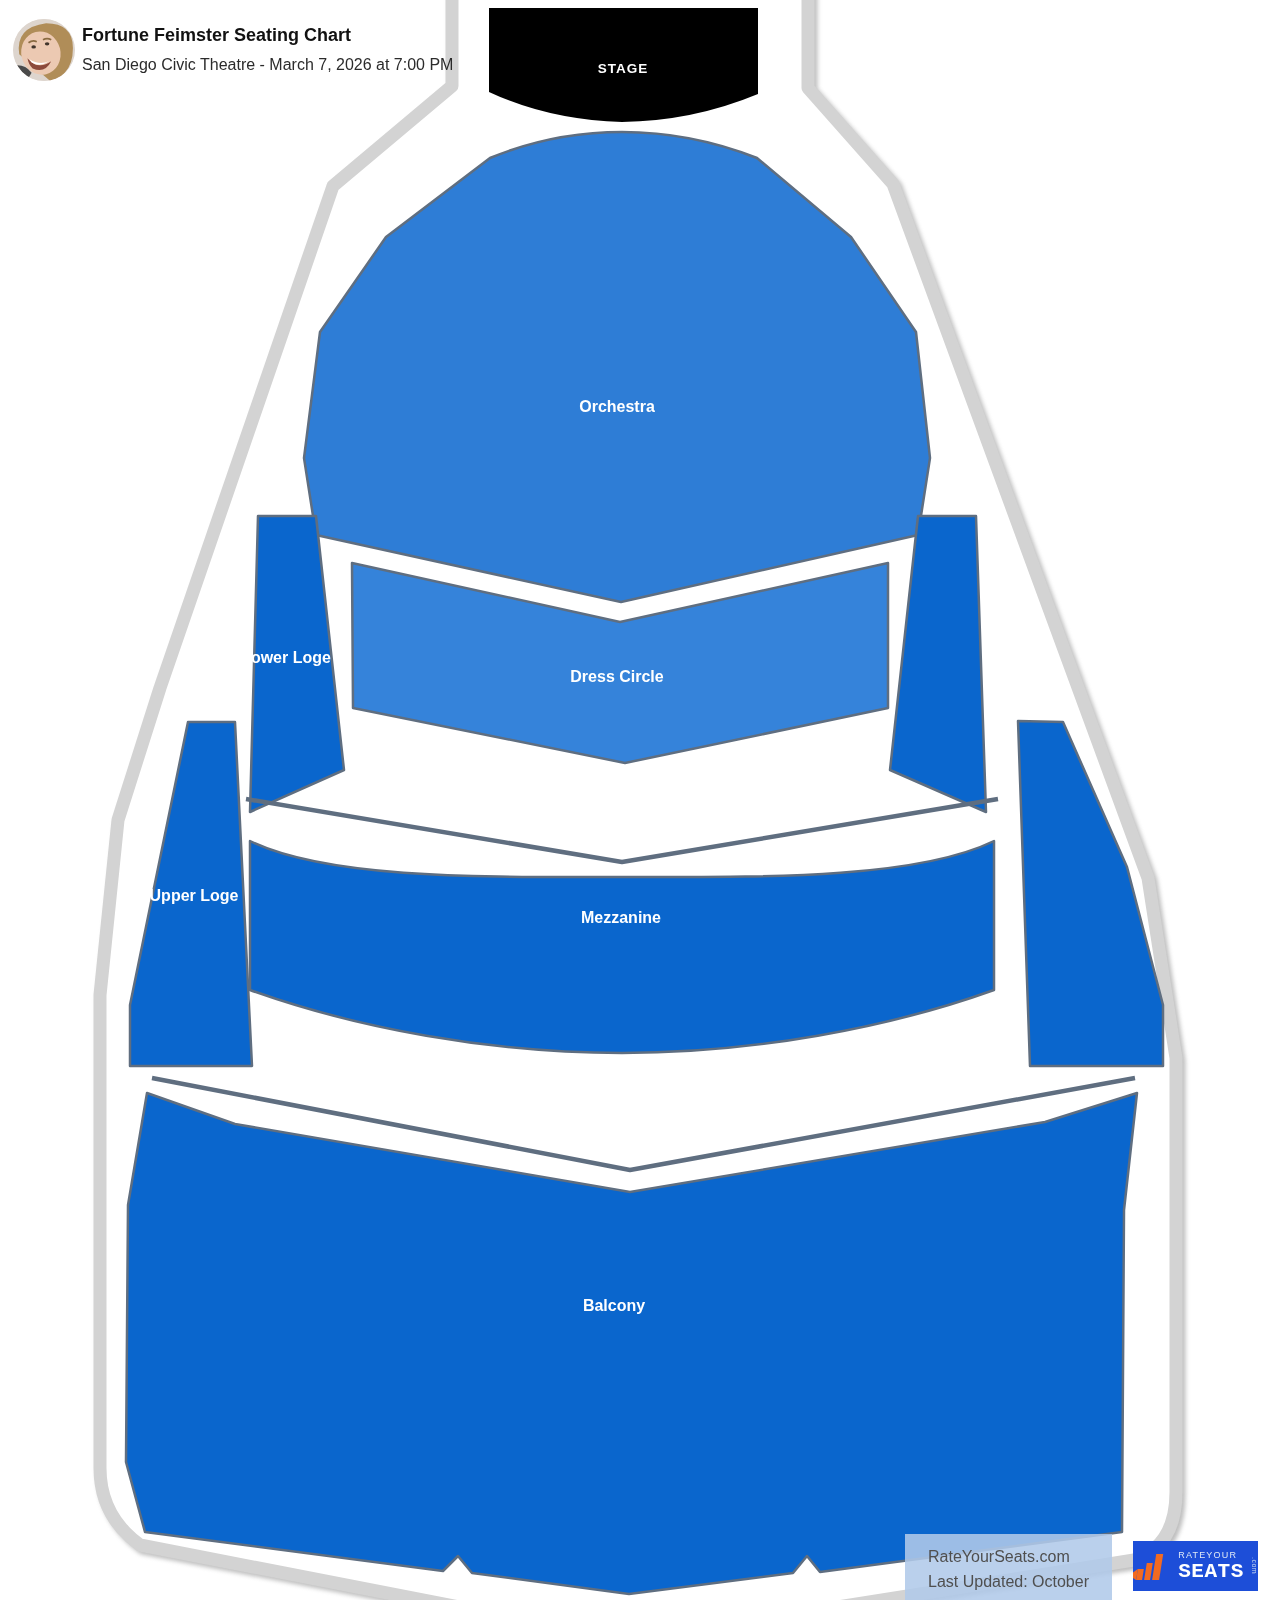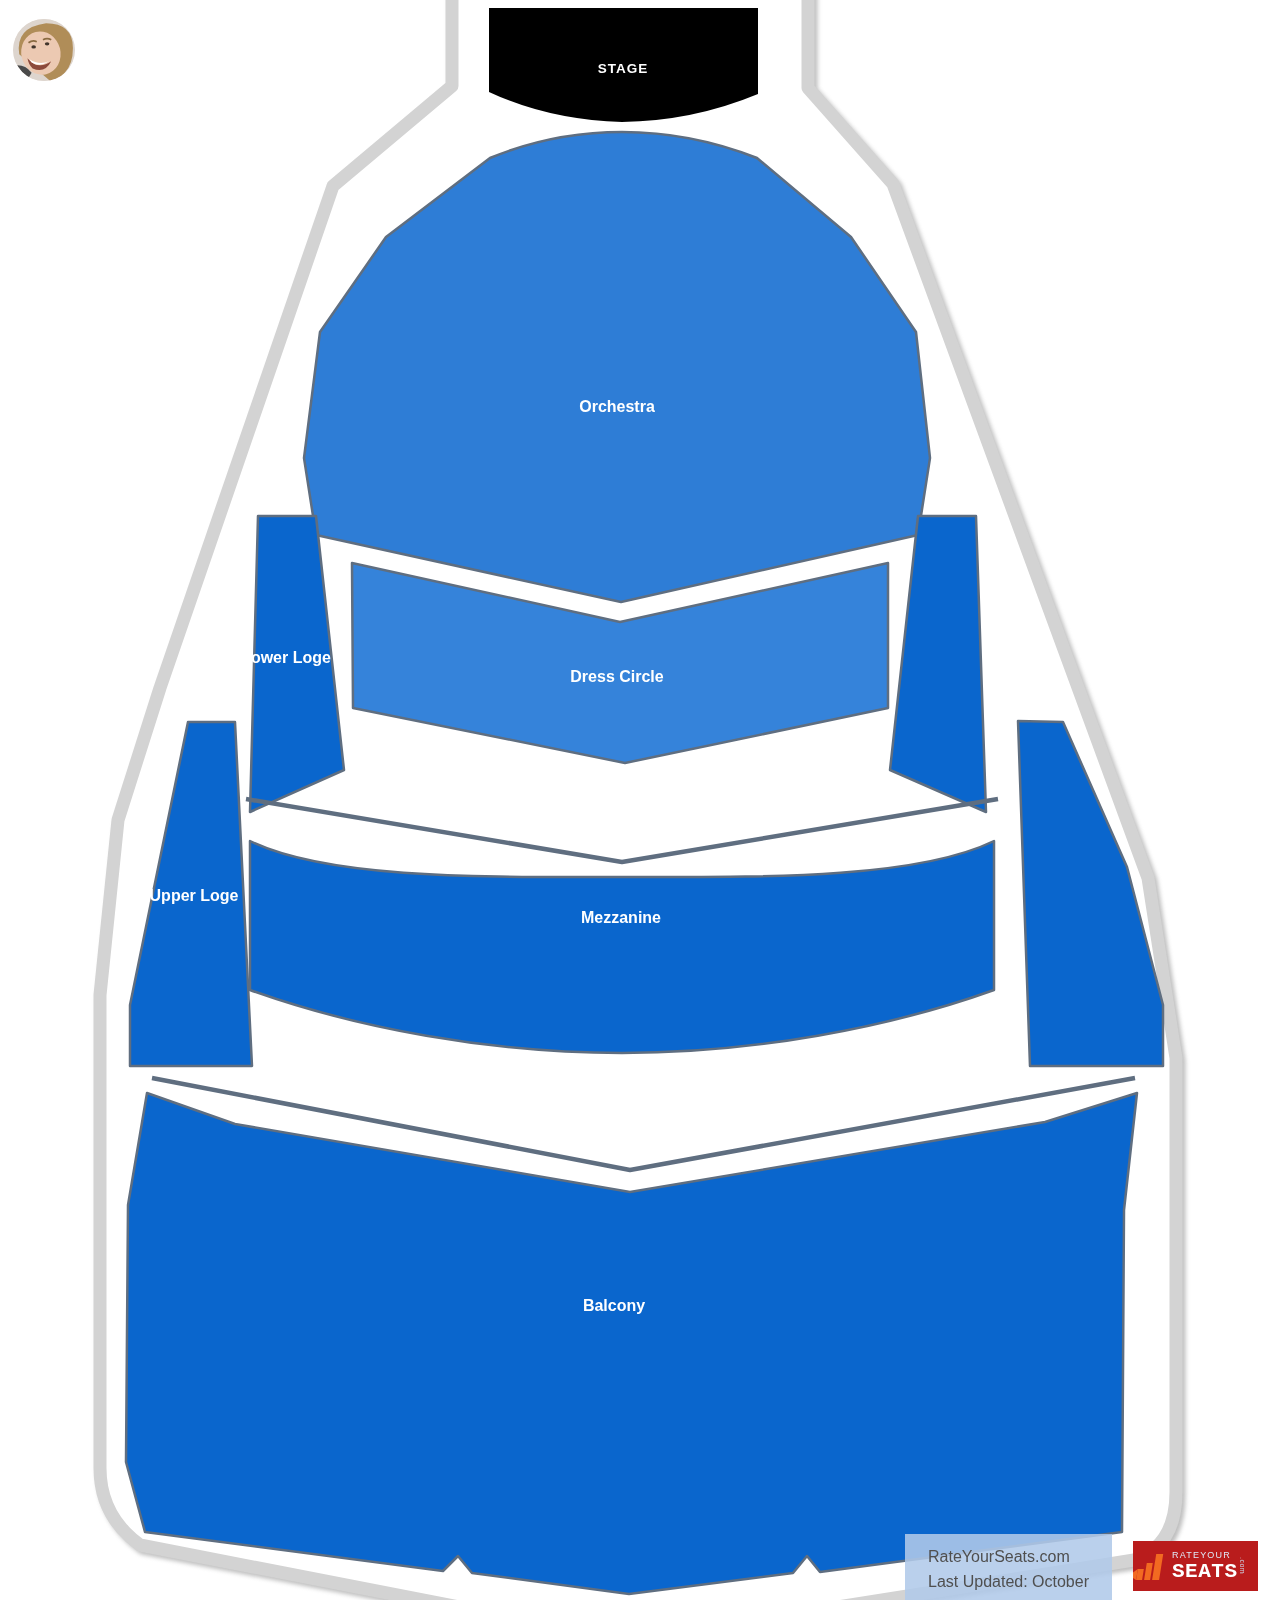--- a/index.html
+++ b/index.html
@@ -23,21 +23,21 @@
           overflow:hidden;background:#e7e0da;}
   .titles{position:absolute;left:82px;top:24px;}
   .title{font-size:18px;font-weight:bold;color:#121212;line-height:22px;}
   .subtitle{font-size:16px;color:#2b2b2b;line-height:20px;margin-top:9px;}
 
   
   .watermark{position:absolute;left:905px;top:1534px;width:207px;height:84px;z-index:6;
              background:rgba(176,201,233,.88);color:#4f4f4f;font-size:16px;
              padding:10px 0 0 23px;box-sizing:border-box;line-height:25px;}
   .logo{position:absolute;left:1133px;top:1541px;width:125px;height:50px;z-index:7;
-        background:#b91c1c;display:flex;align-items:center;justify-content:flex-start;cursor:pointer;}
+        background:#1d4ed8;display:flex;align-items:center;justify-content:space-between;cursor:pointer;}
   .logo-icon{margin-right:5px;flex:0 0 auto;}
   .logo-text{display:flex;flex-direction:column;line-height:1;}
   .logo-top{color:#dfe9f6;font-size:9px;letter-spacing:1.2px;font-weight:400;}
   .logo-bottom{color:#ffffff;font-size:21px;font-weight:bold;letter-spacing:.5px;margin-top:1px;font-family:Liberation Mono, monospace;}
   .logo-tld{color:#cfdff2;font-size:7px;writing-mode:vertical-rl;margin-left:1px;letter-spacing:.5px;}
 </style>
 </head>
 <body>
 
 <div id="page">
@@ -94,20 +94,24 @@
           <ellipse cx="20" cy="27" rx="2.2" ry="1.6" fill="#41352c"></ellipse>
           <ellipse cx="33" cy="24" rx="2.2" ry="1.6" fill="#41352c"></ellipse>
           <path d="M15,23 Q19,20 23,22" stroke="#8a6b42" stroke-width="1.6" fill="none"></path>
           <path d="M29,20 Q33,18 37,20" stroke="#8a6b42" stroke-width="1.6" fill="none"></path>
           <path d="M14,38 Q24,50 37,41 Q31,53 19,48 Q15,44 14,38 Z" fill="#8c4a3c"></path>
           <path d="M16,39 Q25,45 35,41 Q26,47 18,42 Z" fill="#ffffff"></path>
           <path d="M-2,46 Q10,42 18,52 L12,62 L-4,62 Z" fill="#4a4a4a"></path>
         </g>
       </svg>
     </div>
+    <div class="titles">
+      <div class="title">Fortune Feimster Seating Chart</div>
+      <div class="subtitle">San Diego Civic Theatre - March 7, 2026 at 7:00 PM</div>
+    </div>
   </div>
 
   <div class="watermark">
     <div>RateYourSeats.com</div>
     <div>Last Updated: October 21, 2025</div>
   </div>
 
   <div class="logo">
     <svg class="logo-icon" width="34" height="34" viewBox="0 0 34 34">
       <g transform="skewX(-9)" fill="#f26a21">

